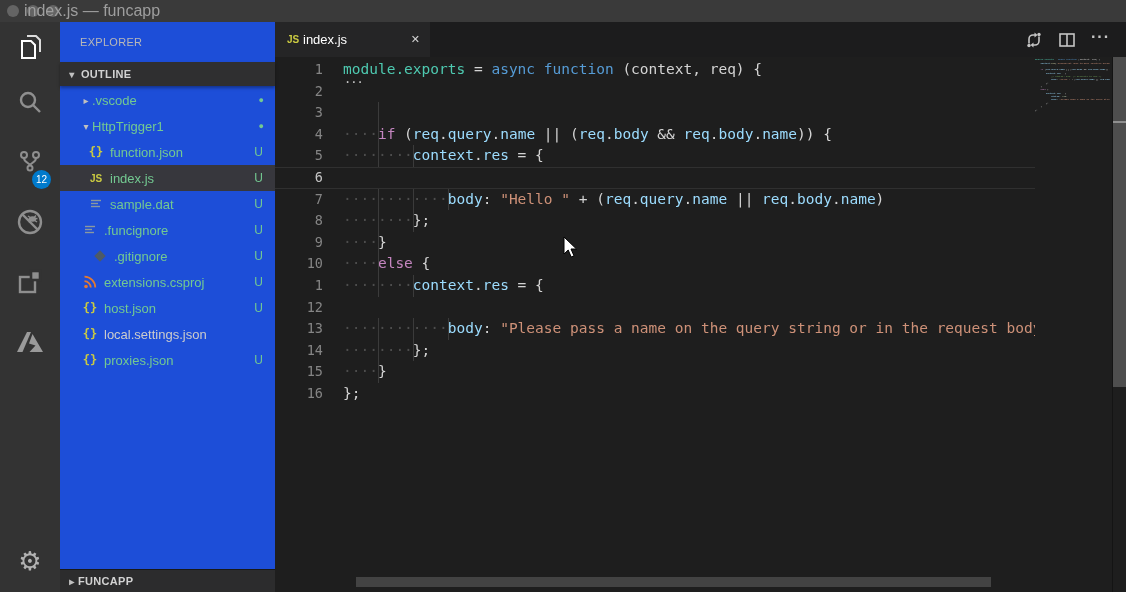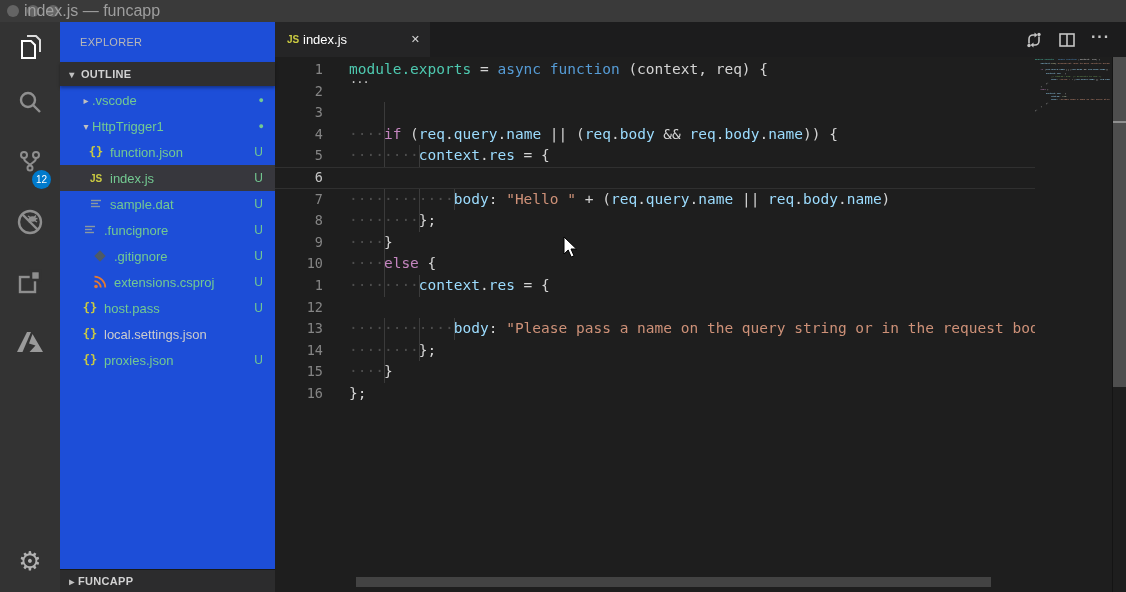--- a/index.html
+++ b/index.html
@@ -56,21 +56,21 @@
   .actions .act{display:flex;align-items:center;justify-content:center;}
   .dots3{font-size:16px;font-weight:bold;letter-spacing:1px;line-height:1;padding-bottom:6px;}
 
   
   .editor{flex:1;position:relative;overflow:hidden;font-family:"DejaVu Sans Mono",monospace;font-size:14.5px;}
   .lines{position:absolute;left:0;top:2px;width:760px;overflow:hidden;}
   .cline{display:flex;height:21.6px;line-height:21.6px;white-space:pre;}
   .cline.cur{box-shadow:inset 0 1px 0 #303030, inset 0 -1px 0 #303030;}
   .cline.cur .ln{color:#c6c6c6;}
   .ln{width:48px;flex:none;text-align:right;color:#858585;font-size:13.5px;}
-  .lc{margin-left:26px;position:relative;flex:none;}
+  .lc{margin-left:20px;position:relative;flex:none;}
   .guide{position:absolute;top:0;bottom:0;width:1px;background:#3b3b3b;}
   .ws{color:#4d4d4d;}
   .t.teal{color:#4ec9b0;} .t.kw{color:#569cd6;} .t.ctrl{color:#c586c0;}
   .t.var{color:#9cdcfe;} .t.fn{color:#dcdcaa;} .t.str{color:#ce9178;}
   .t.num{color:#b5cea8;} .t.pn{color:#d4d4d4;} .t.cm{color:#6a9955;}
   .t.hint{position:relative;}
   .t.hint::after{content:"···";position:absolute;left:1px;top:11px;font-size:12px;letter-spacing:-1px;color:#c8c8c8;}
 
   
   .minimap{position:absolute;top:1px;right:16px;width:75px;height:120px;overflow:hidden;}
@@ -198,34 +198,34 @@
           <span class="tlabel green">.funcignore</span>
           <span class="ubadge">U</span>
         </div>
         <div class="trow" style="padding-left: 32px;">
           <span class="fic">
             <span class="diam"></span>
           </span>
           <span class="tlabel green">.gitignore</span>
           <span class="ubadge">U</span>
         </div>
-        <div class="trow" style="padding-left: 32px;">
+        <div class="trow" style="padding-left: 22px;">
           <span class="fic">
             <svg width="14" height="14" viewBox="0 0 14 14">
               <circle cx="3" cy="11.5" r="1.8" fill="#e37933"></circle>
               <path d="M1.5,6.2 a6.5,6.5 0 0 1 6.3,6.3" stroke="#e37933" stroke-width="1.8" fill="none"></path>
               <path d="M1.5,1.7 a11,11 0 0 1 10.8,10.8" stroke="#e37933" stroke-width="1.8" fill="none"></path>
             </svg>
           </span>
           <span class="tlabel green">extensions.csproj</span>
           <span class="ubadge">U</span>
         </div>
         <div class="trow" style="padding-left: 22px;">
           <span class="fic json">{}</span>
-          <span class="tlabel green">host.pass</span>
+          <span class="tlabel green">host.json</span>
           <span class="ubadge">U</span>
         </div>
         <div class="trow" style="padding-left: 22px;">
           <span class="fic json">{}</span>
           <span class="tlabel plain">local.settings.json</span>
         </div>
         <div class="trow" style="padding-left: 22px;">
           <span class="fic json">{}</span>
           <span class="tlabel green">proxies.json</span>
           <span class="ubadge">U</span>

